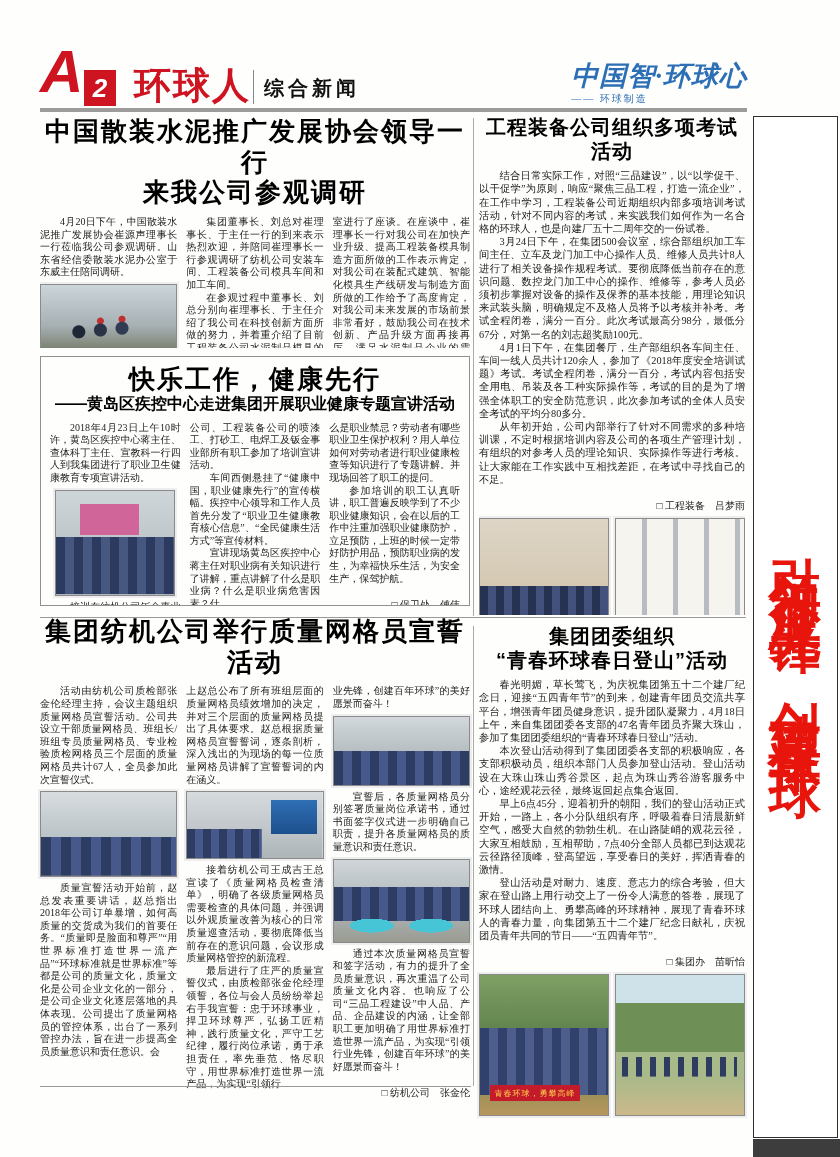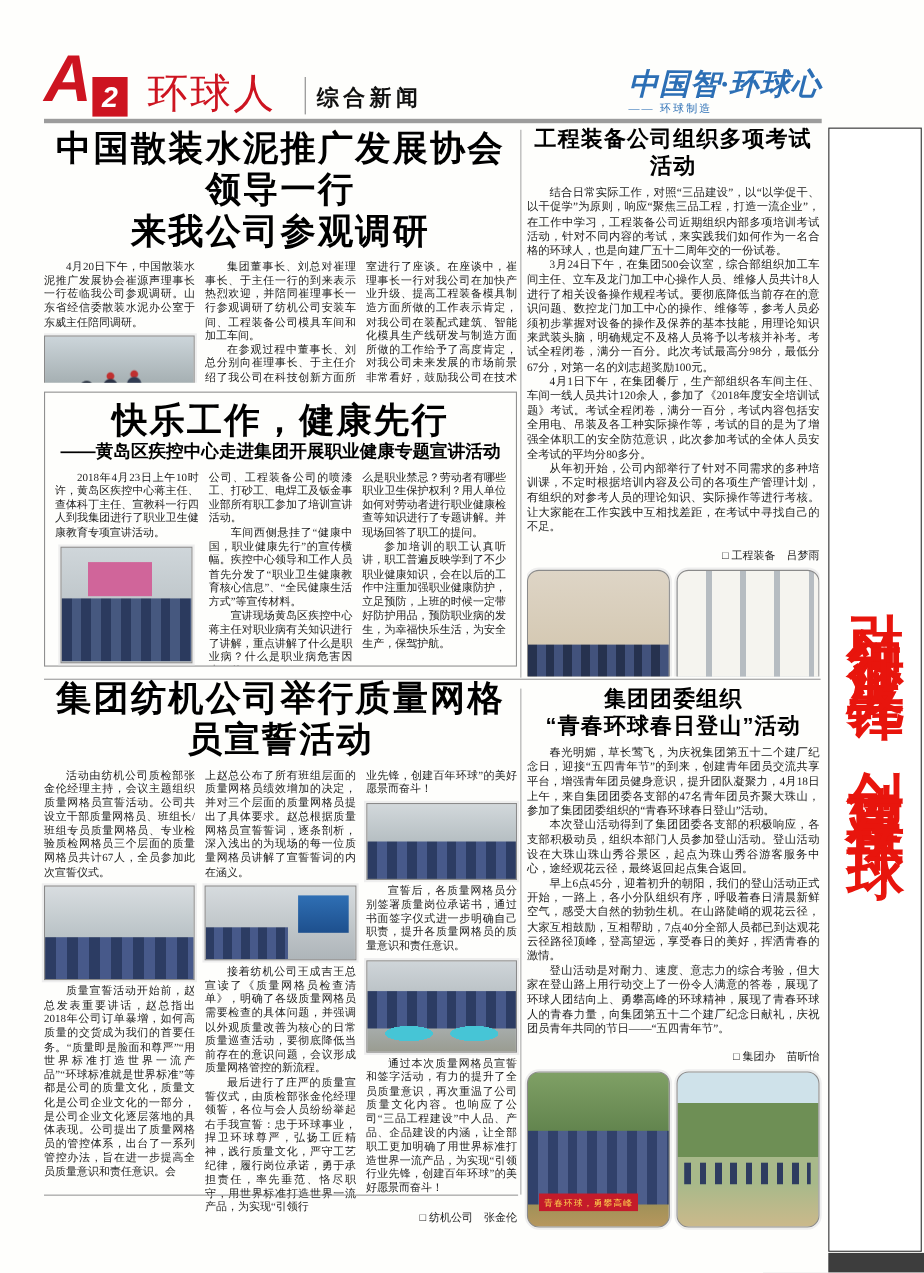--- a/index.html
+++ b/index.html
@@ -6,57 +6,57 @@
   .page{position:relative;width:840px;height:1157px;margin:0 auto;background:#fefefc;
         font-family:"Liberation Serif","DejaVu Serif",serif;color:#1b1b1b;overflow:hidden;}
   
   .hdr{position:absolute;left:40px;top:50px;width:707px;height:56px;display:flex;align-items:flex-end;}
   .a2logo{position:relative;width:88px;height:56px;flex:none;}
   .a2-a{position:absolute;left:0;top:-8px;font-family:"Liberation Sans",sans-serif;
         font-style:italic;font-weight:900;font-size:60px;color:#cd1420;line-height:1;}
   .a2-box{position:absolute;left:44px;bottom:0;width:32px;height:36px;background:#cd1420;
         display:flex;align-items:center;justify-content:center;}
   .a2-num{font-family:"Liberation Sans",sans-serif;font-weight:900;font-size:26px;color:#fff;font-style:italic;}
-  .masthead{font-size:37px;font-weight:400;color:#cd1420;letter-spacing:2px;line-height:1;margin:0 26px 2px 6px;}
+  .masthead{font-size:37px;font-weight:700;color:#cd1420;letter-spacing:2px;line-height:1;margin:0 2px 2px 6px;}
   .vbar{width:1px;height:34px;background:#888;margin:0 10px 2px 0;}
   .section-name{font-family:"Liberation Sans",sans-serif;font-weight:bold;font-size:20px;
         letter-spacing:4px;color:#111;margin-bottom:4px;}
   .slogan{margin-left:auto;text-align:left;margin-bottom:0;}
   .slogan-main{font-size:27px;font-weight:bold;font-style:italic;color:#2c6fb5;letter-spacing:1px;line-height:1.1;}
   .slogan-sub{font-size:10px;color:#2c6fb5;letter-spacing:2px;}
   .hdr-rule{position:absolute;left:40px;top:108px;width:707px;height:4px;background:#9c9c9c;}
   
   #left{position:absolute;left:40px;top:116px;width:430px;}
   #right{position:absolute;left:479px;top:116px;width:266px;}
   .vdiv{position:absolute;left:473px;width:1px;background:#aaa;}
   .vdiv.t{top:118px;height:498px;} .vdiv.b{top:626px;height:460px;}
   .mid-rule{position:absolute;left:40px;top:617px;width:706px;height:1px;background:#999;}
   .left-bottom-rule{position:absolute;left:40px;top:1086px;width:431px;height:1px;background:#999;}
   
   article{display:block;}
   .headline{font-family:"Liberation Sans","DejaVu Sans",sans-serif;font-weight:900;color:#000;
         text-align:center;line-height:1.18;margin:0;}
-  .h-big{font-size:32px;letter-spacing:2px;}
+  .h-big{font-size:26px;letter-spacing:2px;}
   .h-mid{font-size:20px;letter-spacing:1px;}
   .h-sub{font-size:16px;letter-spacing:0;}
   .cols{display:flex;gap:9px;margin-top:8px;}
   .col{flex:1;min-width:0;}
   p.t{margin:0;font-size:10px;line-height:12.6px;text-align:justify;text-justify:inter-ideograph;}
   p.ind{text-indent:2em;}
   p.byline{margin:13px 0 0;font-size:10px;line-height:13px;text-align:right;}
   .a1{height:232px;overflow:hidden;}
   .boxed{border:1px solid #909090;padding:7px 9px 8px;height:250px;overflow:hidden;margin-top:8px;box-sizing:border-box;}
   .a4{margin-top:10px;}
   .a2blk{height:499px;overflow:hidden;box-sizing:border-box;}
   .a5blk{padding-top:10px;}
   .a2blk p.t,.a5blk p.t{font-size:10.3px;line-height:13.2px;}
   
   .photo{border:1px solid #8a8a8a;box-shadow:0 0 0 2px #eee;position:relative;margin:5px auto;}
   .ph-row{display:flex;gap:6px;margin-top:6px;}
-  .ph-row .photo{flex:1;margin:0;border-radius:11px;}
+  .ph-row .photo{flex:1;margin:0;}
   .p-factory{height:90px;background:
      radial-gradient(circle at 28% 52%,#1e2736 0 6px,rgba(0,0,0,0) 7px),
      radial-gradient(circle at 44% 50%,#2b3346 0 6px,rgba(0,0,0,0) 7px),
      radial-gradient(circle at 60% 48%,#313c52 0 6px,rgba(0,0,0,0) 7px),
      radial-gradient(circle at 44% 40%,#c03030 0 3px,rgba(0,0,0,0) 4px),
      radial-gradient(circle at 60% 38%,#c03030 0 3px,rgba(0,0,0,0) 4px),
      linear-gradient(180deg,#ccd5da 0%,#a7b1b4 45%,#79806f 72%,#4c5045 100%);}
   .p-meeting{height:140px;background:
      repeating-linear-gradient(90deg,#26324f 0 8px,#42527c 8px 16px),
      linear-gradient(180deg,#ded5c6 0%,#cbbc9f 100%);

